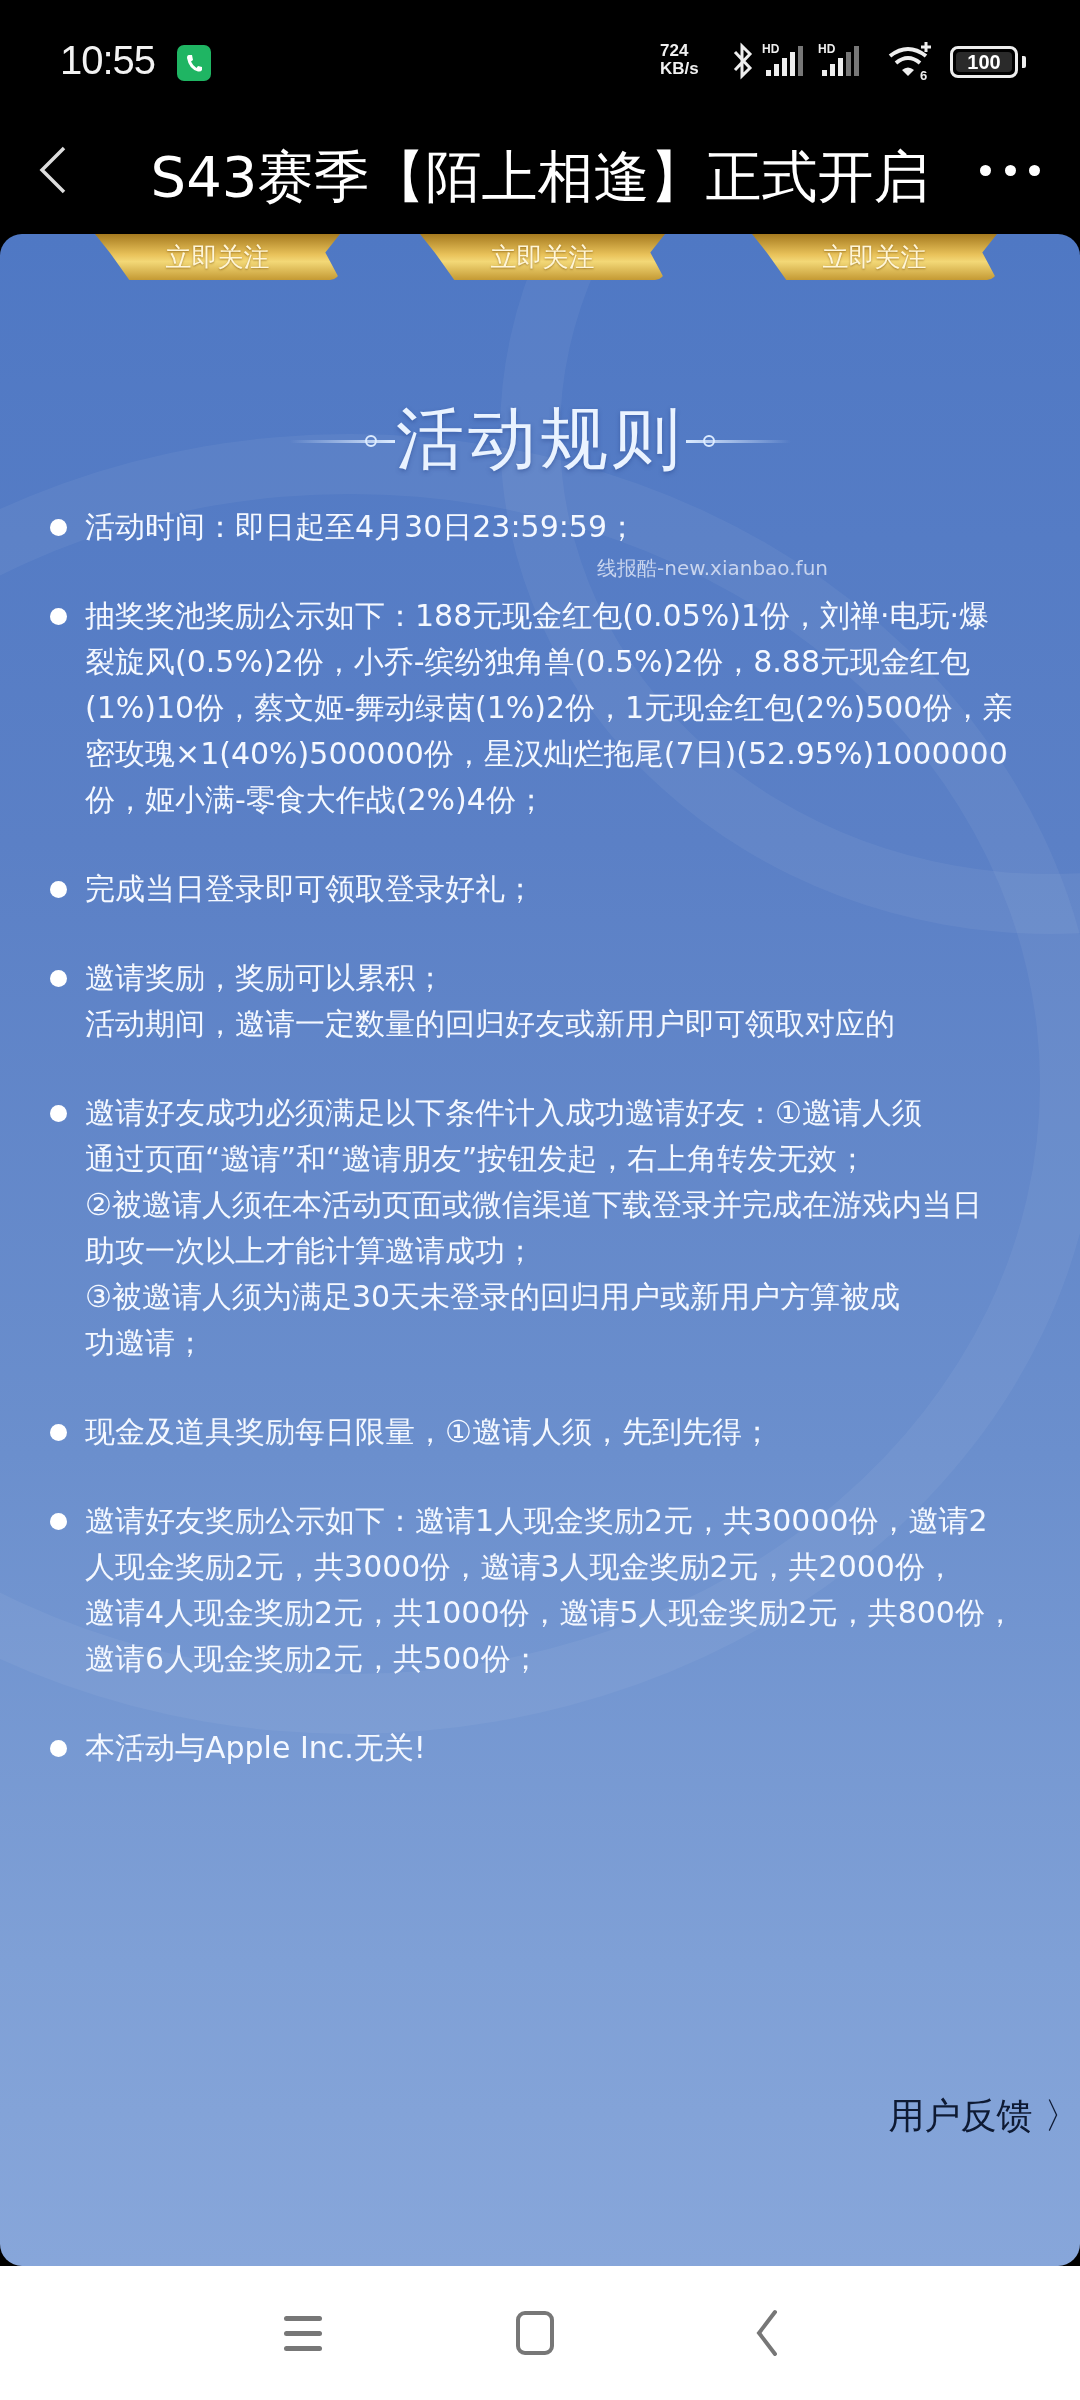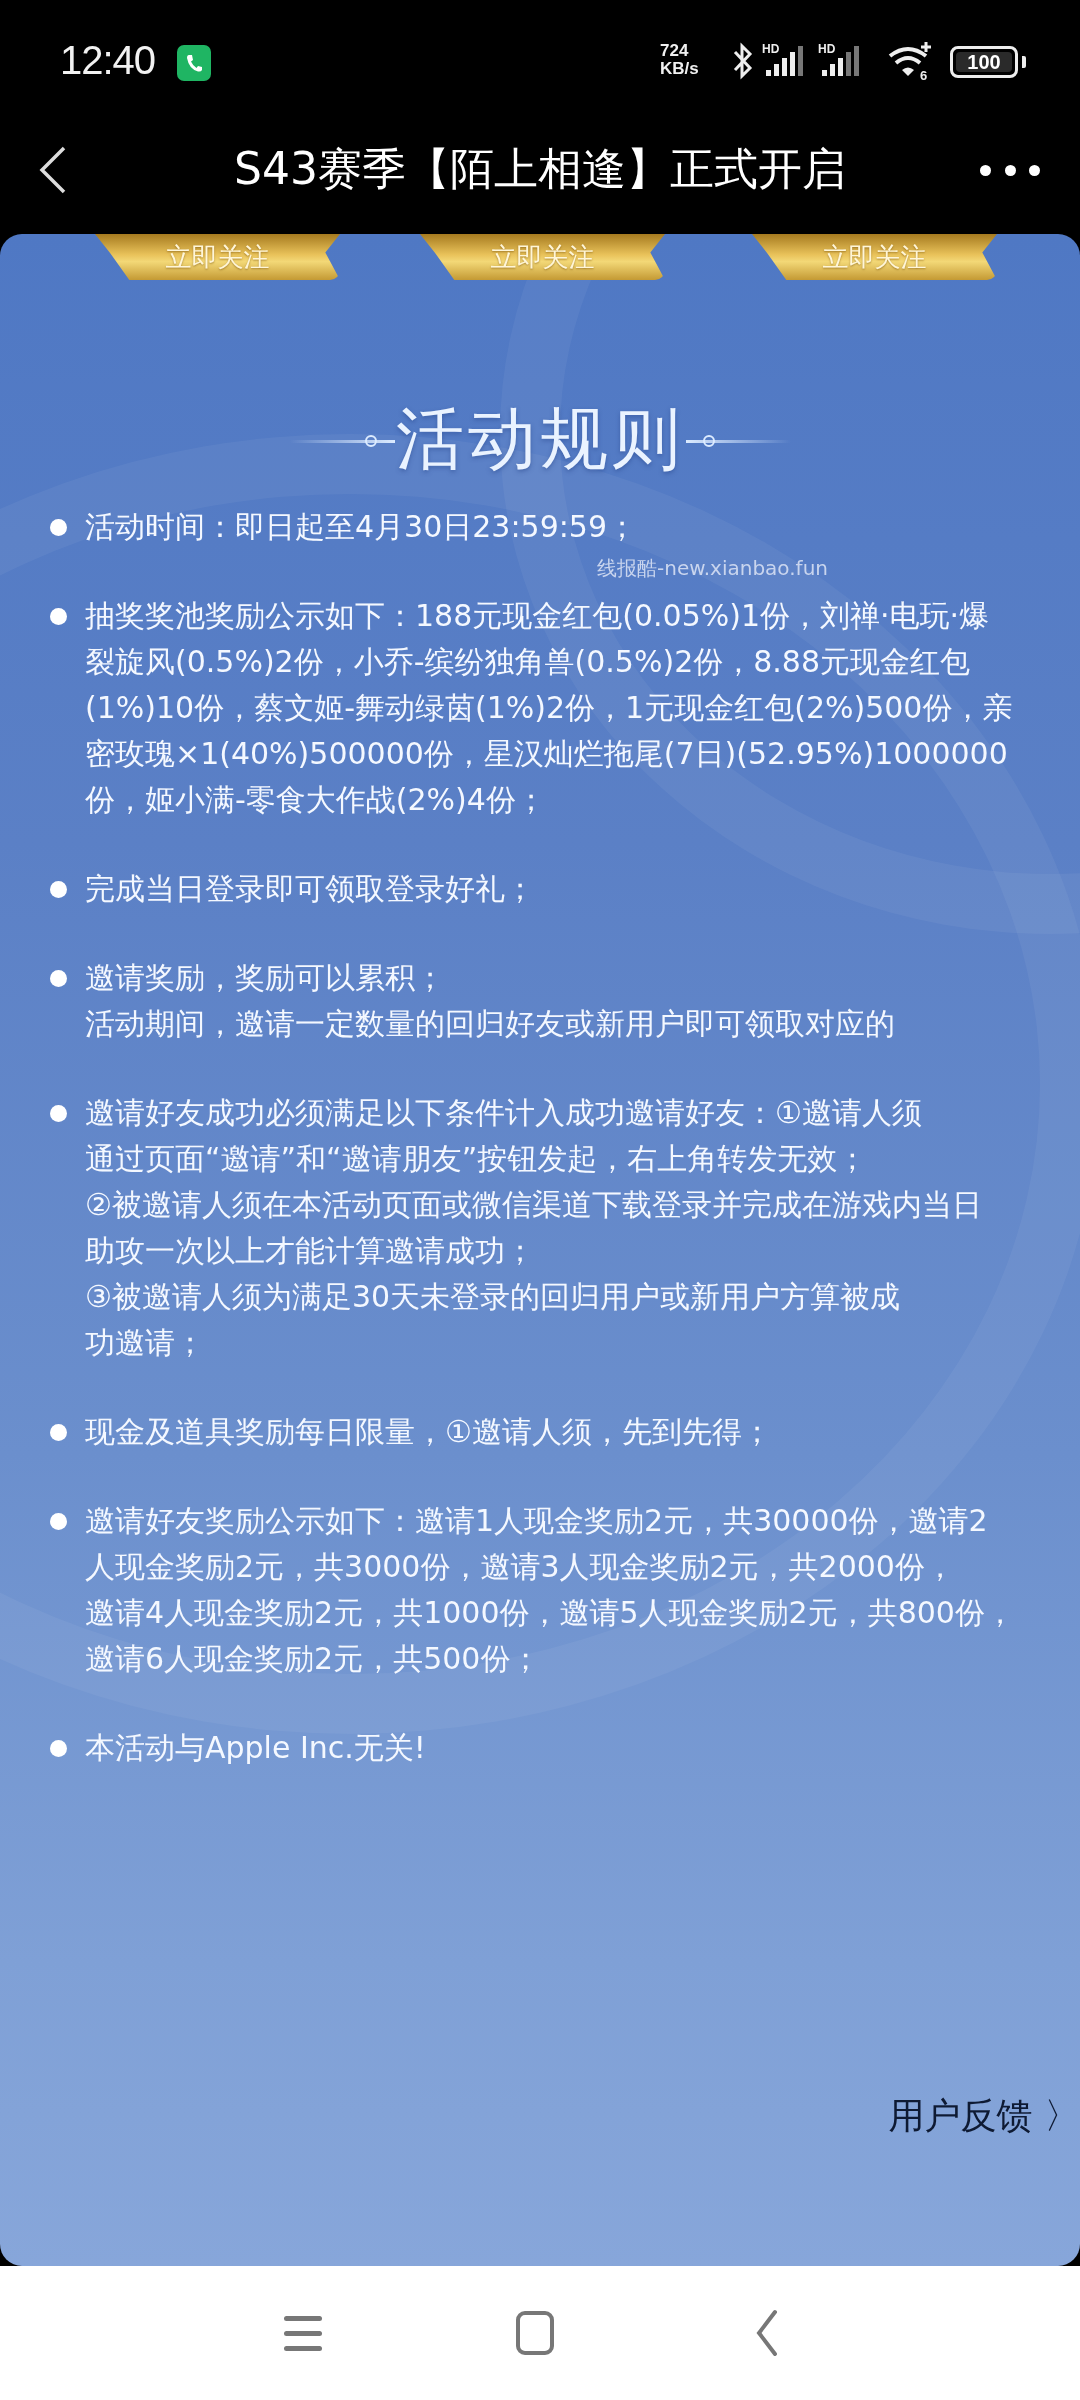--- a/index.html
+++ b/index.html
@@ -13,21 +13,21 @@
   .status-right { position: absolute; right: 0; top: 40px; height: 50px; width: 430px; }
   .net-speed { position: absolute; left: 10px; top: 2px; font-size: 17px; font-weight: bold; line-height: 18px; color: #f0f0f0; font-family: "Liberation Sans", sans-serif; }
   .sb-icon { position: absolute; }
   .battery { position: absolute; left: 300px; top: 6px; width: 68px; height: 32px; border: 3px solid #eee; border-radius: 8px; }
   .battery-inner { position: absolute; left: 3px; top: 3px; right: 3px; bottom: 3px; background: #2a2a2a; border-radius: 4px; color: #fff; font-size: 20px; font-weight: bold; text-align: center; line-height: 20px; font-family: "Liberation Sans", sans-serif; }
   .battery-tip { position: absolute; left: 372px; top: 16px; width: 4px; height: 12px; background: #eee; border-radius: 0 2px 2px 0; }
 
   
   .app-header { position: absolute; left: 0; top: 120px; width: 1080px; height: 114px; background: #000; }
   .back-button { position: absolute; left: 30px; top: 22px; width: 50px; height: 56px; cursor: pointer; }
-  .header-title { position: absolute; left: 0; right: 0; top: 20px; text-align: center; font-size: 44px; color: #fff; font-family: "DejaVu Sans", sans-serif; }
+  .header-title { position: absolute; left: 0; right: 0; top: 20px; text-align: center; font-size: 56px; color: #fff; font-family: "DejaVu Sans", sans-serif; }
   .more-button { position: absolute; right: 40px; top: 32px; width: 60px; height: 36px; display: flex; align-items: center; justify-content: space-between; cursor: pointer; }
   .more-button span { width: 11px; height: 11px; background: #fff; border-radius: 50%; }
 
   
   .page { position: absolute; left: 0; top: 234px; width: 1080px; height: 2032px;
     background: linear-gradient(180deg, #4f78c4 0%, #5b80c6 30%, #6b8fcd 60%, #7fa0d6 85%, #87a6da 100%);
     overflow: hidden; border-radius: 22px; }
   .bg-swoosh { position: absolute; border-radius: 50%; border: 60px solid rgba(255,255,255,0.05); }
 
   .follow-btn { position: absolute; top: 0; height: 46px; cursor: pointer; }
@@ -54,21 +54,21 @@
   .feedback-link { position: absolute; left: 0; right: 0; top: 1858px; text-align: right; font-size: 36px; color: #0e1a33; cursor: pointer; font-family: "DejaVu Sans", sans-serif; }
 
   
   .nav-bar { position: absolute; left: 0; top: 2266px; width: 1080px; height: 134px; background: #ffffff; }
   .nav-btn { position: absolute; top: 40px; width: 60px; height: 56px; cursor: pointer; }
 </style>
 </head>
 <body>
 
 <div class="status-bar">
-  <div class="status-time">12:40</div>
+  <div class="status-time">10:55</div>
   <div class="call-badge">
     <svg width="20" height="22" viewBox="0 0 20 22">
         <path d="M5 3 L8 3 L9 8 L7 9.5 Q9 14 12.5 16 L14 14 L18 15 L18 18 Q17 20 14 19.5 Q5 17 3 6 Q3 3 5 3 Z" fill="#fff"></path>
       </svg>
   </div>
   <div class="status-right">
     <div class="net-speed">
       <div>724</div>
       <div>KB/s</div>
     </div>

